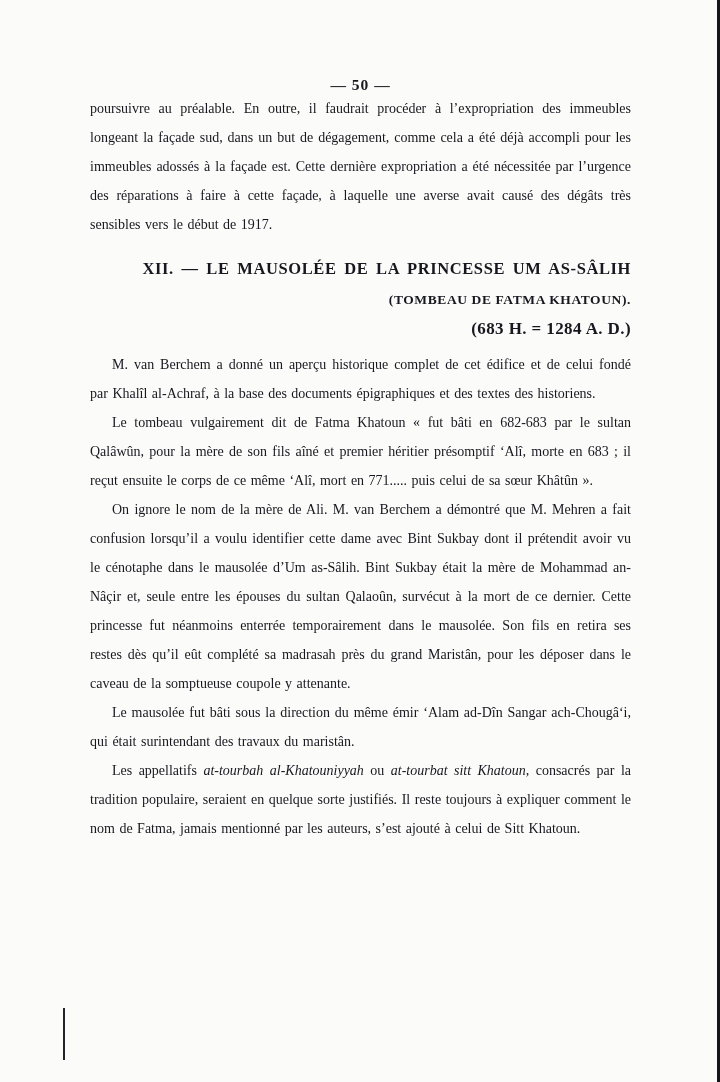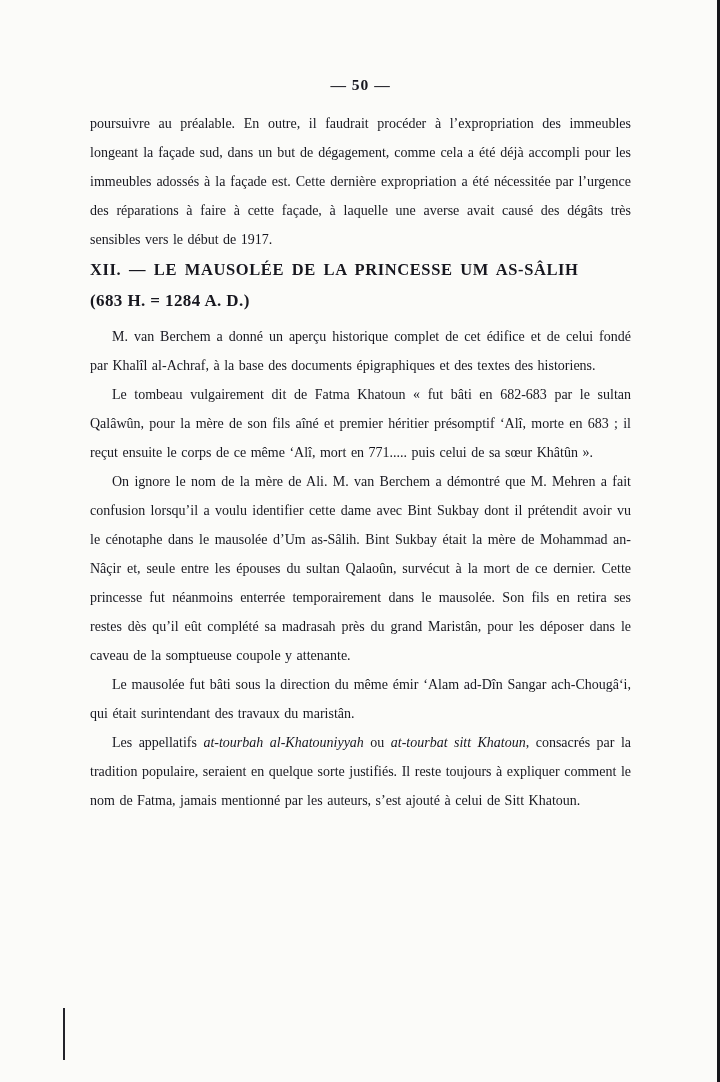--- a/index.html
+++ b/index.html
@@ -35,36 +35,35 @@
     position: absolute;
     left: 90px;
     top: 76px;
     width: 541px;
   }
   .page-number {
     text-align: center;
     font-weight: bold;
     font-size: 15.5px;
     letter-spacing: 1px;
-    margin-bottom: 15px;
   }
   .para {
     margin: 0;
     font-size: 14px;
     line-height: 29px;
     text-align: justify;
     text-indent: 22px;
     word-spacing: 1px;
   }
   .para.no-indent {
     text-indent: 0;
   }
   .section-heading {
-    text-align: left;
-    margin-top: 6px;
+    text-align: right;
+    margin-top: 20px;
     margin-bottom: 11px;
   }
   .section-title {
     margin: 0;
     font-size: 16.5px;
     font-weight: bold;
     letter-spacing: 0.6px;
     word-spacing: 3px;
   }
   .section-subtitle {
@@ -90,20 +89,21 @@
 <div class="scan-mark-left"></div>
 
 <div class="page">
 
   <div class="page-number">— 50 —</div>
 
   <p class="para no-indent">poursuivre au préalable. En outre, il faudrait procéder à l’expropriation des immeubles longeant la façade sud, dans un but de dégagement, comme cela a été déjà accompli pour les immeubles adossés à la façade est. Cette dernière expropriation a été nécessitée par l’urgence des réparations à faire à cette façade, à laquelle une averse avait causé des dégâts très sensibles vers le début de 1917.</p>
 
   <div class="section-heading">
     <div class="section-title">XII. — LE MAUSOLÉE DE LA PRINCESSE UM AS-SÂLIH</div>
+    <div class="section-subtitle">(TOMBEAU DE FATMA KHATOUN).</div>
     <div class="section-date">(683 H. = 1284 A. D.)</div>
   </div>
 
   <p class="para">M. van Berchem a donné un aperçu historique complet de cet édifice et de celui fondé par Khalîl al-Achraf, à la base des documents épigraphiques et des textes des historiens.</p>
 
   <p class="para">Le tombeau vulgairement dit de Fatma Khatoun « fut bâti en 682-683 par le sultan Qalâwûn, pour la mère de son fils aîné et premier héritier présomptif ‘Alî, morte en 683 ; il reçut ensuite le corps de ce même ‘Alî, mort en 771..... puis celui de sa sœur Khâtûn ».</p>
 
   <p class="para">On ignore le nom de la mère de Ali. M. van Berchem a démontré que M. Mehren a fait confusion lorsqu’il a voulu identifier cette dame avec Bint Sukbay dont il prétendit avoir vu le cénotaphe dans le mausolée d’Um as-Sâlih. Bint Sukbay était la mère de Mohammad an-Nâçir et, seule entre les épouses du sultan Qalaoûn, survécut à la mort de ce dernier. Cette princesse fut néanmoins enterrée temporairement dans le mausolée. Son fils en retira ses restes dès qu’il eût complété sa madrasah près du grand Maristân, pour les déposer dans le caveau de la somptueuse coupole y attenante.</p>
 
   <p class="para">Le mausolée fut bâti sous la direction du même émir ‘Alam ad-Dîn Sangar ach-Chougâ‘i, qui était surintendant des travaux du maristân.</p>

